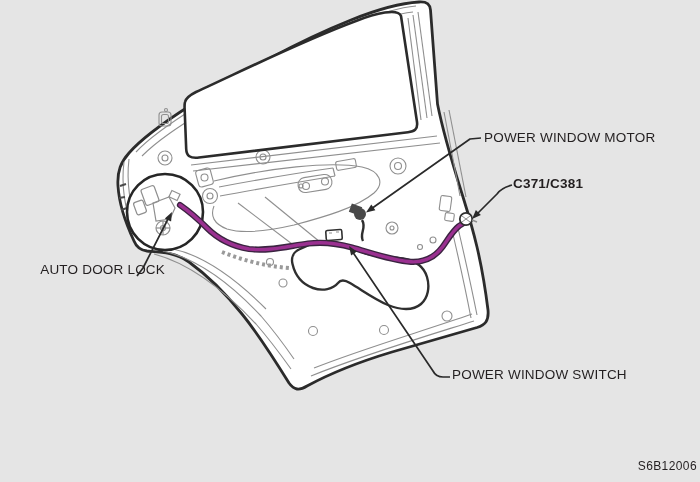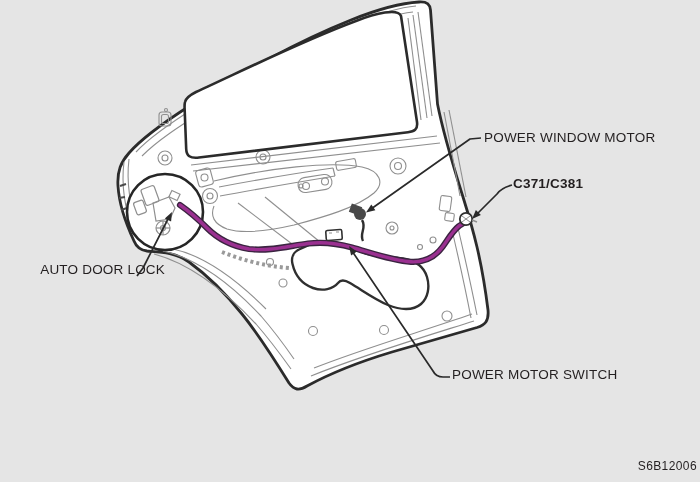--- a/index.html
+++ b/index.html
@@ -179,17 +179,17 @@
 </svg>
 
 <div class="label" id="label-motor">POWER WINDOW MOTOR</div>
 
 <div class="label" id="label-connector">C371/C381</div>
 
 <div class="label" id="label-actuator">
   <div>AUTO DOOR LOCK</div>
 </div>
 
-<div class="label" id="label-switch">POWER MOTOR SWITCH</div>
+<div class="label" id="label-switch">POWER WINDOW SWITCH</div>
 
 <div class="label" id="label-code">S6B12006</div>
 
 </div>
 
 </body></html>

